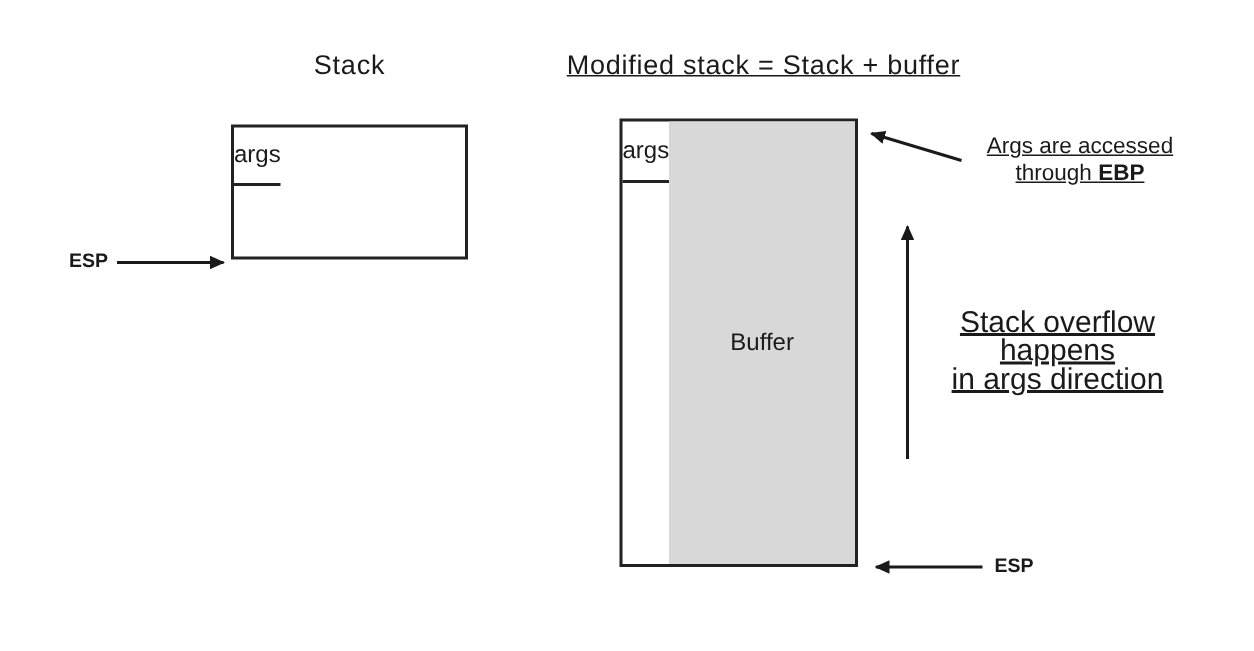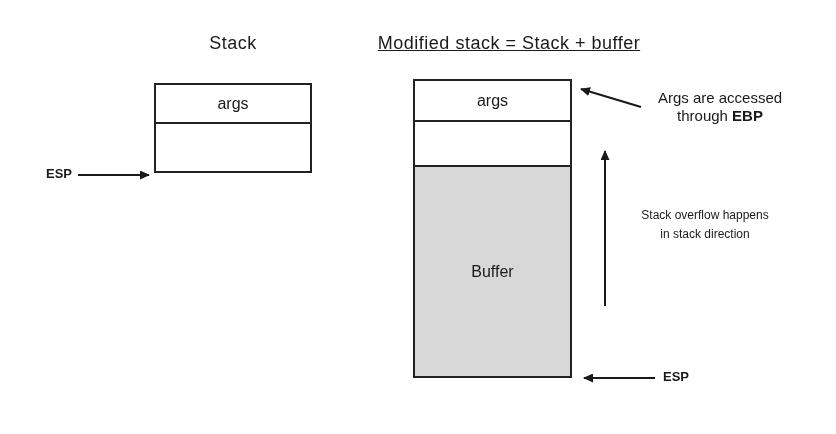--- a/index.html
+++ b/index.html
@@ -27,21 +27,21 @@
     color: var(--text);
   }
   #left-title  { left: 130px; top: 33px; width: 206px; }
   #right-title { left: 359px; top: 33px; width: 300px; text-decoration: underline; }
 
   .stack-box {
     position: absolute;
     border: 2px solid var(--border);
     background: var(--background);
     display: flex;
-    flex-direction: column;
+    flex-direction: row;
   }
   #left-stack-box  { left: 154px; top: 83px; width: 158px; height: 90px; }
   #right-stack-box { left: 413px; top: 79px; width: 159px; height: 299px; }
 
   .cell {
     display: flex;
     align-items: center;
     justify-content: center;
     font-size: 16px;
     color: var(--text);
@@ -60,23 +60,24 @@
   }
   #left-esp-label  { left: 20px; top: 166px; width: 52px; text-align: right; }
   #right-esp-label { left: 663px; top: 369px; }
 
   .note {
     position: absolute;
     text-align: center;
     font-size: 15px;
     line-height: 18px;
     color: var(--text);
+    text-decoration: underline;
   }
   #args-note { left: 620px; top: 89px; width: 200px; }
-  #overflow-note { left: 605px; top: 206px; width: 200px; font-size: 12px; line-height: 19px; }
+  #overflow-note { left: 605px; top: 206px; width: 200px; font-size: 20px; line-height: 19px; }
 
   #arrow-layer {
     position: absolute;
     left: 0; top: 0;
     width: 836px; height: 434px;
     pointer-events: none;
   }
   #arrow-layer line { stroke: var(--text); stroke-width: 2; }
 </style>
 </head>
@@ -103,21 +104,21 @@
 
   <div class="esp-label" id="right-esp-label">ESP</div>
 
   <div class="note" id="args-note">
     <span>Args are accessed</span><br>
     <span>through </span><strong>EBP</strong>
   </div>
 
   <div class="note" id="overflow-note">
     <span>Stack overflow happens</span><br>
-    <span>in stack direction</span>
+    <span>in args direction</span>
   </div>
 
   <svg id="arrow-layer" viewBox="0 0 836 434" xmlns="http://www.w3.org/2000/svg">
     <defs>
       <marker id="ah" markerWidth="11" markerHeight="9" refX="9" refY="4.5" orient="auto" markerUnits="userSpaceOnUse">
         <path d="M0,0 L10,4.5 L0,9 z" fill="#1a1a1a"></path>
       </marker>
     </defs>
     <line x1="78" y1="175" x2="149" y2="175" marker-end="url(#ah)"></line>
     <line x1="641" y1="107" x2="581" y2="89" marker-end="url(#ah)"></line>

